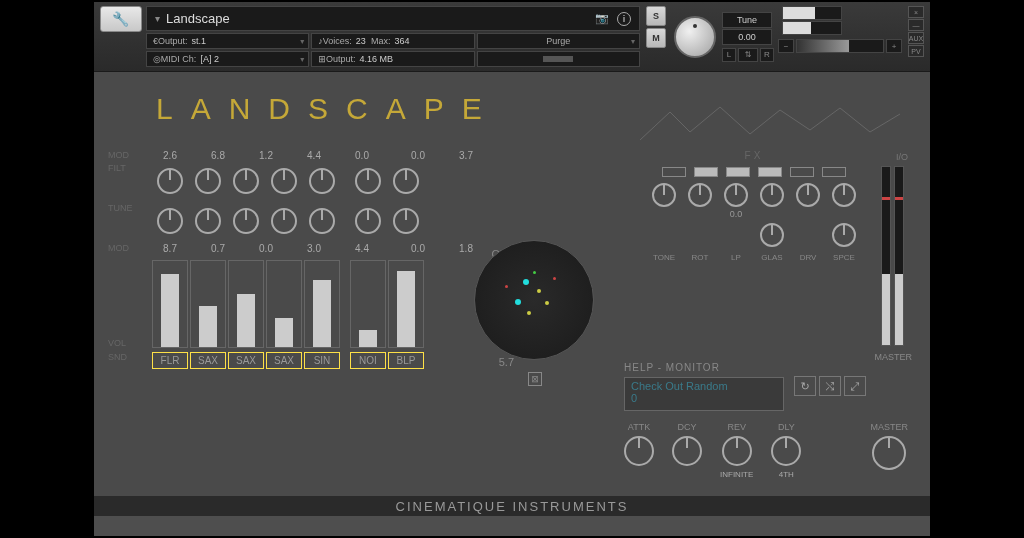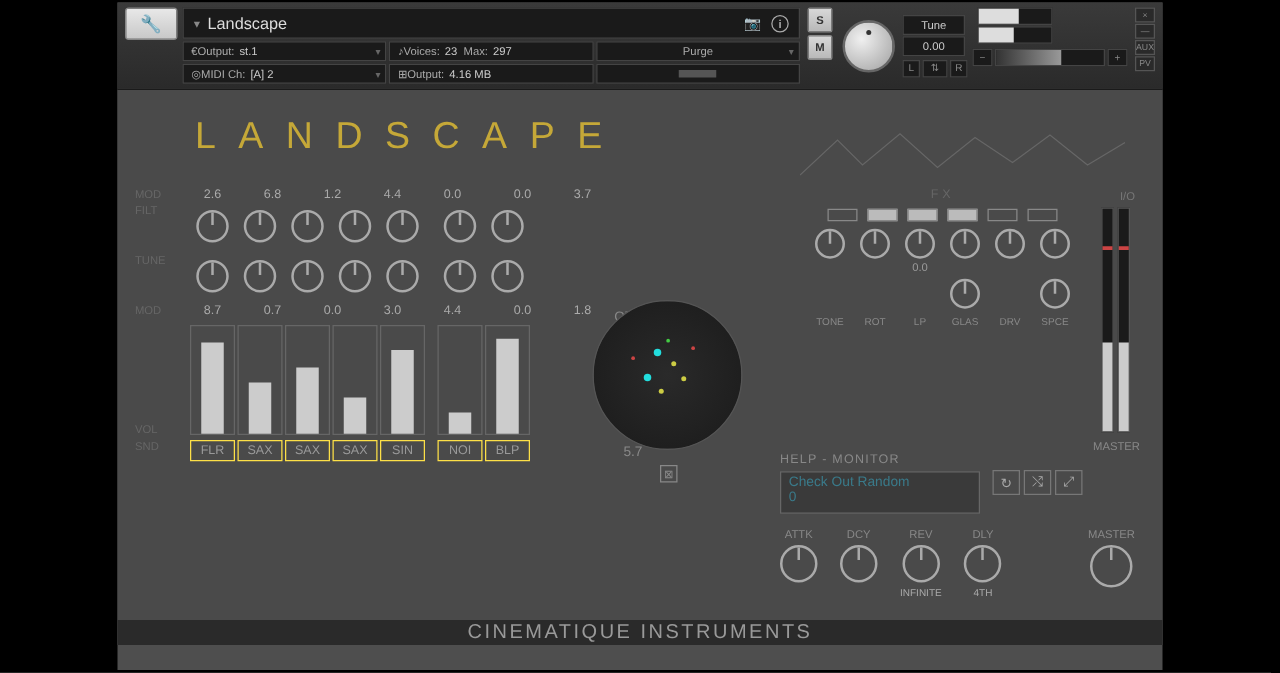--- a/index.html
+++ b/index.html
@@ -86,39 +86,39 @@
 
 .env-sec{position:absolute;left:530px;top:350px;display:flex;gap:18px}
 .env-k{display:flex;flex-direction:column;align-items:center}
 .env-k .lbl{color:#888;font-size:9px;margin-bottom:4px}
 .env-k .knob-c{width:30px;height:30px}
 .env-k .sub{color:#aaa;font-size:8px;margin-top:4px;height:10px}
 .master-k{position:absolute;right:22px;top:350px;display:flex;flex-direction:column;align-items:center}
 .master-k .lbl{color:#888;font-size:9px;margin-bottom:4px}
 .master-k .knob-c{width:34px;height:34px}
 
-.footer{position:absolute;bottom:0;left:0;right:0;height:20px;background:#2a2a2a;display:flex;align-items:center;justify-content:center;color:#999;font-size:16px;letter-spacing:2px}
+.footer{position:absolute;bottom:0;left:0;right:0;height:20px;background:#2a2a2a;display:flex;align-items:center;justify-content:center;color:#999;font-size:13px;letter-spacing:2px}
 .mtn{position:absolute;right:30px;top:30px;width:260px;height:40px}
 .mtn svg{width:100%;height:100%}
 </style>
 </head>
 <body>
 
 <div class="stage">
   <div class="topbar">
     <div class="wrench">🔧</div>
     <div class="preset-col">
       <div class="preset-name">
         <span>Landscape</span>
         <span class="cam">📷</span>
         <span class="info">i</span>
       </div>
       <div class="sub-row">
         <div class="field">€ <span>Output:</span> <span class="v">st.1</span><span class="arr">▾</span></div>
-        <div class="field">♪ <span>Voices:</span> <span class="v">23</span>&nbsp;&nbsp;<span>Max:</span> <span class="v">297</span></div>
+        <div class="field">♪ <span>Voices:</span> <span class="v">23</span>&nbsp;&nbsp;<span>Max:</span> <span class="v">364</span></div>
         <div class="field purge">
             <span>Purge</span>
             <span class="arr">▾</span>
           </div>
       </div>
       <div class="sub-row">
         <div class="field">◎ <span>MIDI Ch:</span> <span class="v">[A] 2</span><span class="arr">▾</span></div>
         <div class="field">⊞ <span>Output:</span> <span class="v">4.16 MB</span></div>
         <div class="field purge">
             <div style="width:30px;height:6px;background:#555"></div>

